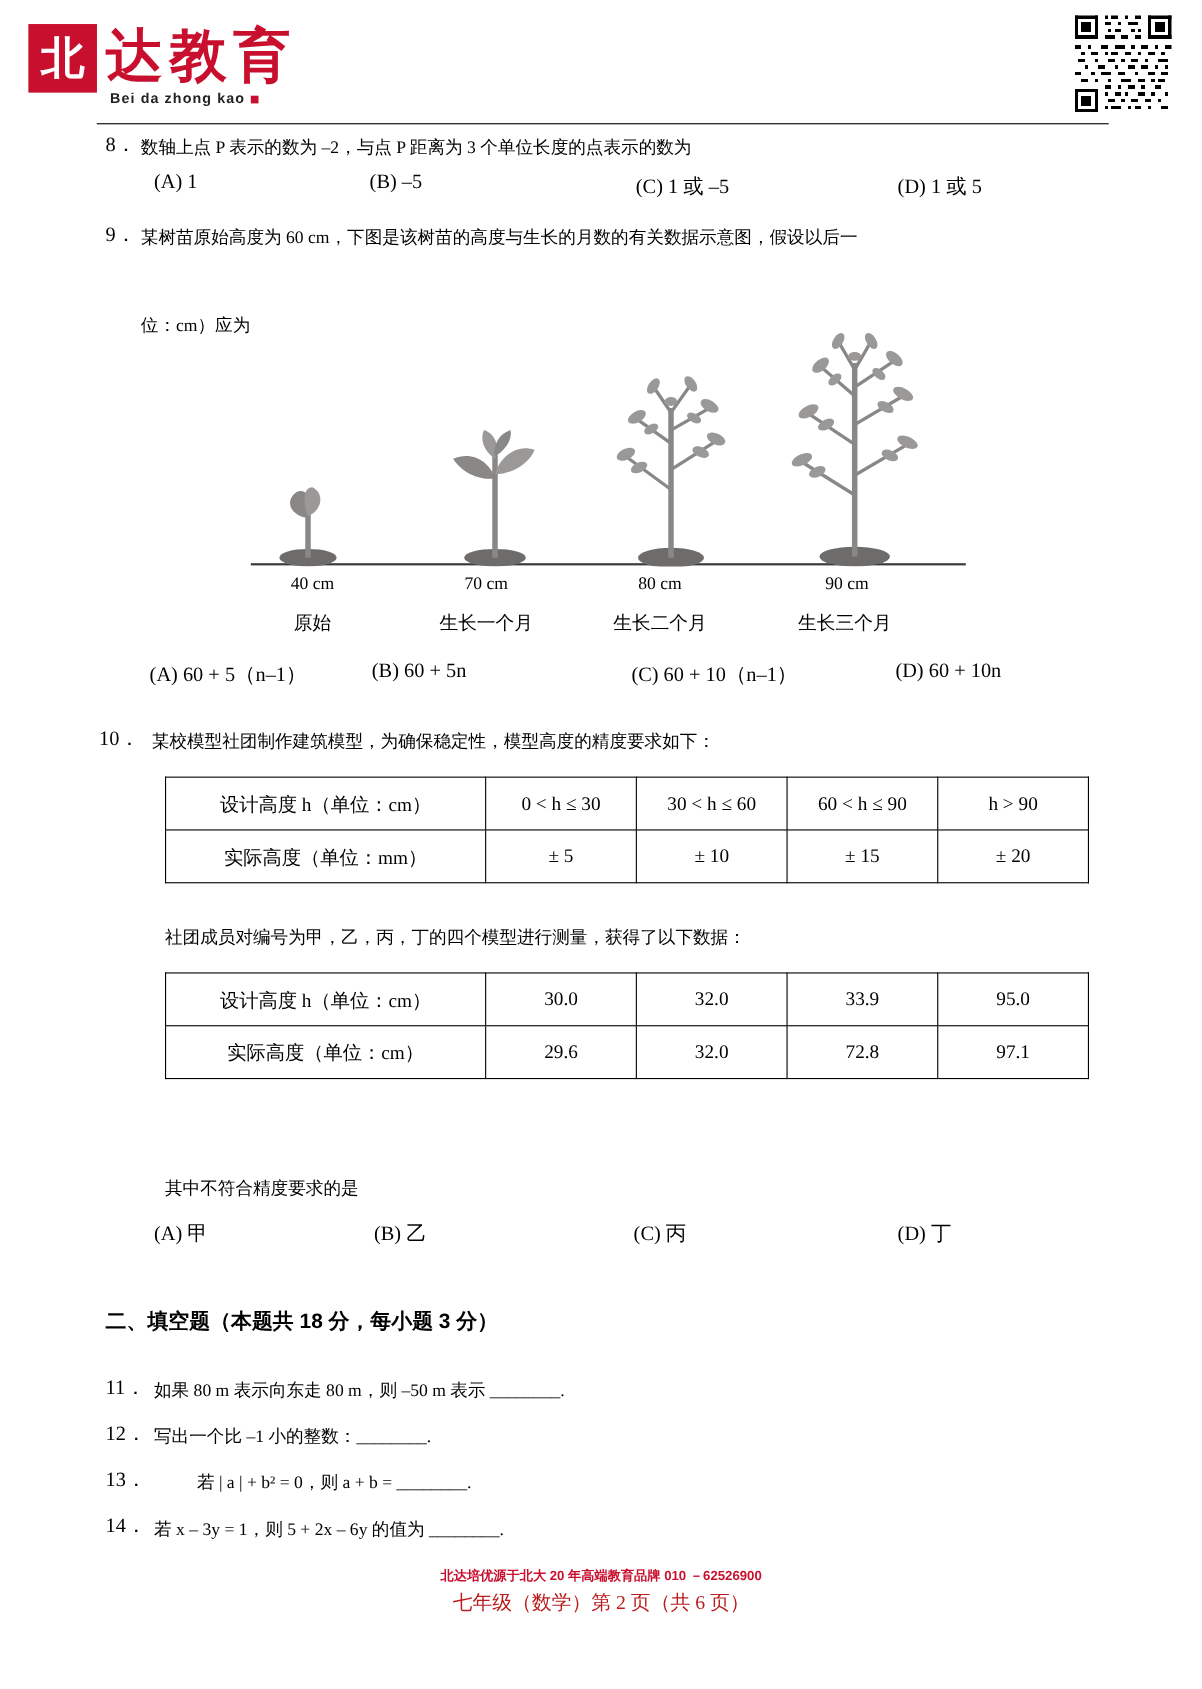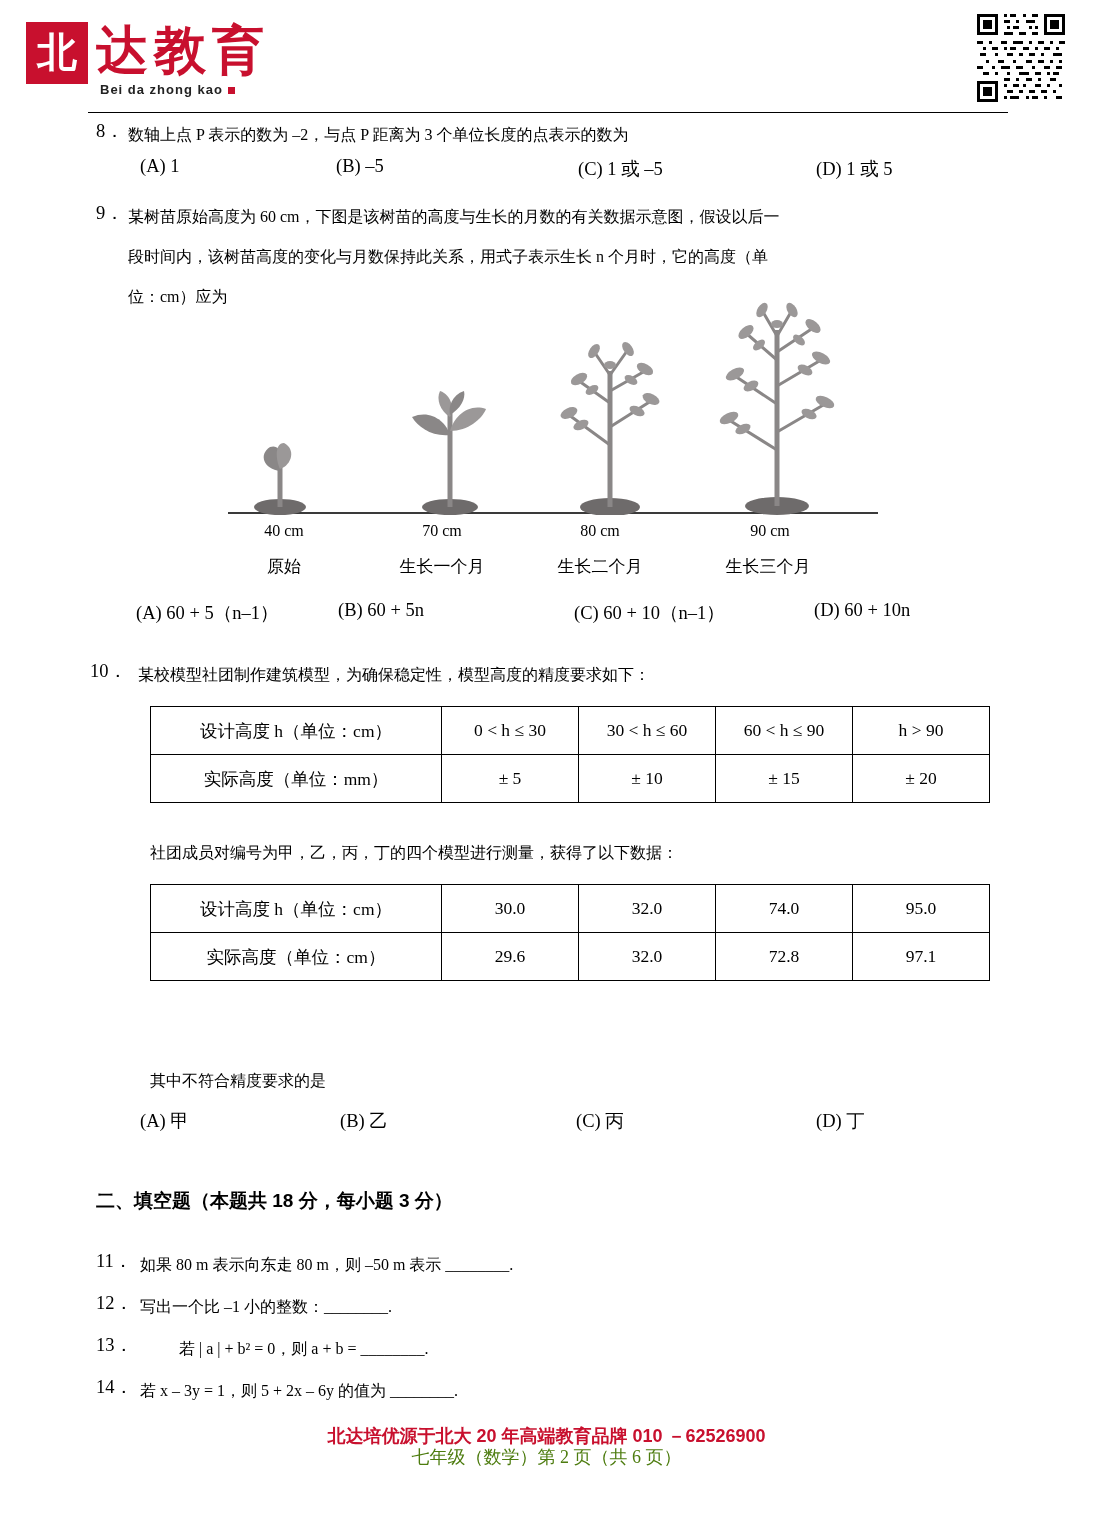--- a/index.html
+++ b/index.html
@@ -175,33 +175,33 @@
     font-family: "Liberation Sans", "Liberation Serif", sans-serif;
   }
 
   
   .footer-red {
     position: absolute;
     left: 0;
     top: 1424px;
     width: 1093px;
     text-align: center;
-    font-size: 18px;
+    font-size: 12px;
     font-weight: bold;
     color: #c8102e;
     font-family: "Liberation Sans", sans-serif;
   }
   .footer-gray {
     position: absolute;
     left: 0;
     top: 1445px;
     width: 1093px;
     text-align: center;
     font-size: 18px;
-    color: #4d7c0f;
+    color: #b91c1c;
   }
 </style>
 </head>
 <body>
 
 <div class="page">
 
   <div class="header">
     <div class="logo-stamp">北</div>
     <div class="logo-text">达教育</div>
@@ -313,21 +313,20 @@
 
   <div class="num" style="left:96px; top:118px;">8．</div>
   <div class="q" style="left:128px; top:118px; width:900px;">数轴上点 P 表示的数为 –2，与点 P 距离为 3 个单位长度的点表示的数为</div>
   <div class="opt" style="left:140px; top:156px;">(A) 1</div>
   <div class="opt" style="left:336px; top:156px;">(B) –5</div>
   <div class="opt" style="left:578px; top:156px;">(C) 1 或 –5</div>
   <div class="opt" style="left:816px; top:156px;">(D) 1 或 5</div>
 
   <div class="num" style="left:96px; top:200px;">9．</div>
   <div class="q" style="left:128px; top:200px; width:920px;">某树苗原始高度为 60 cm，下图是该树苗的高度与生长的月数的有关数据示意图，假设以后一</div>
-  <div class="q" style="left:128px; top:240px; width:920px;">段时间内，该树苗高度的变化与月数保持此关系，用式子表示生长 n 个月时，它的高度（单</div>
   <div class="q" style="left:128px; top:280px; width:920px;">位：cm）应为</div>
 
   <div class="diagram">
     <div class="ground"></div>
 
     <svg class="plant" style="left:40px; bottom:65px; width:120px; height:130px;" viewBox="0 0 120 130">
       <ellipse cx="60" cy="122" rx="26" ry="8" fill="#6e6b6b"></ellipse>
       <path d="M60 122 L60 82" stroke="#8a8787" stroke-width="5" fill="none"></path>
       <path d="M60 86 C44 84 38 70 50 62 C62 58 64 76 60 86 Z" fill="#8a8787"></path>
       <path d="M60 84 C72 80 76 64 64 58 C54 58 56 76 60 84 Z" fill="#9b9898"></path>
@@ -423,21 +422,21 @@
     </table>
 
   <div class="q" style="left:150px; top:836px; width:900px;">社团成员对编号为甲，乙，丙，丁的四个模型进行测量，获得了以下数据：</div>
 
   <table class="grid" style="left:150px; top:884px;">
     <tbody>
     <tr>
       <td class="wide">设计高度 h（单位：cm）</td>
       <td class="cell">30.0</td>
       <td class="cell">32.0</td>
-      <td class="cell">74.0</td>
+      <td class="cell">33.9</td>
       <td class="cell">95.0</td>
     </tr>
     <tr>
       <td class="wide">实际高度（单位：cm）</td>
       <td class="cell">29.6</td>
       <td class="cell">32.0</td>
       <td class="cell">72.8</td>
       <td class="cell">97.1</td>
     </tr>
   </tbody>

